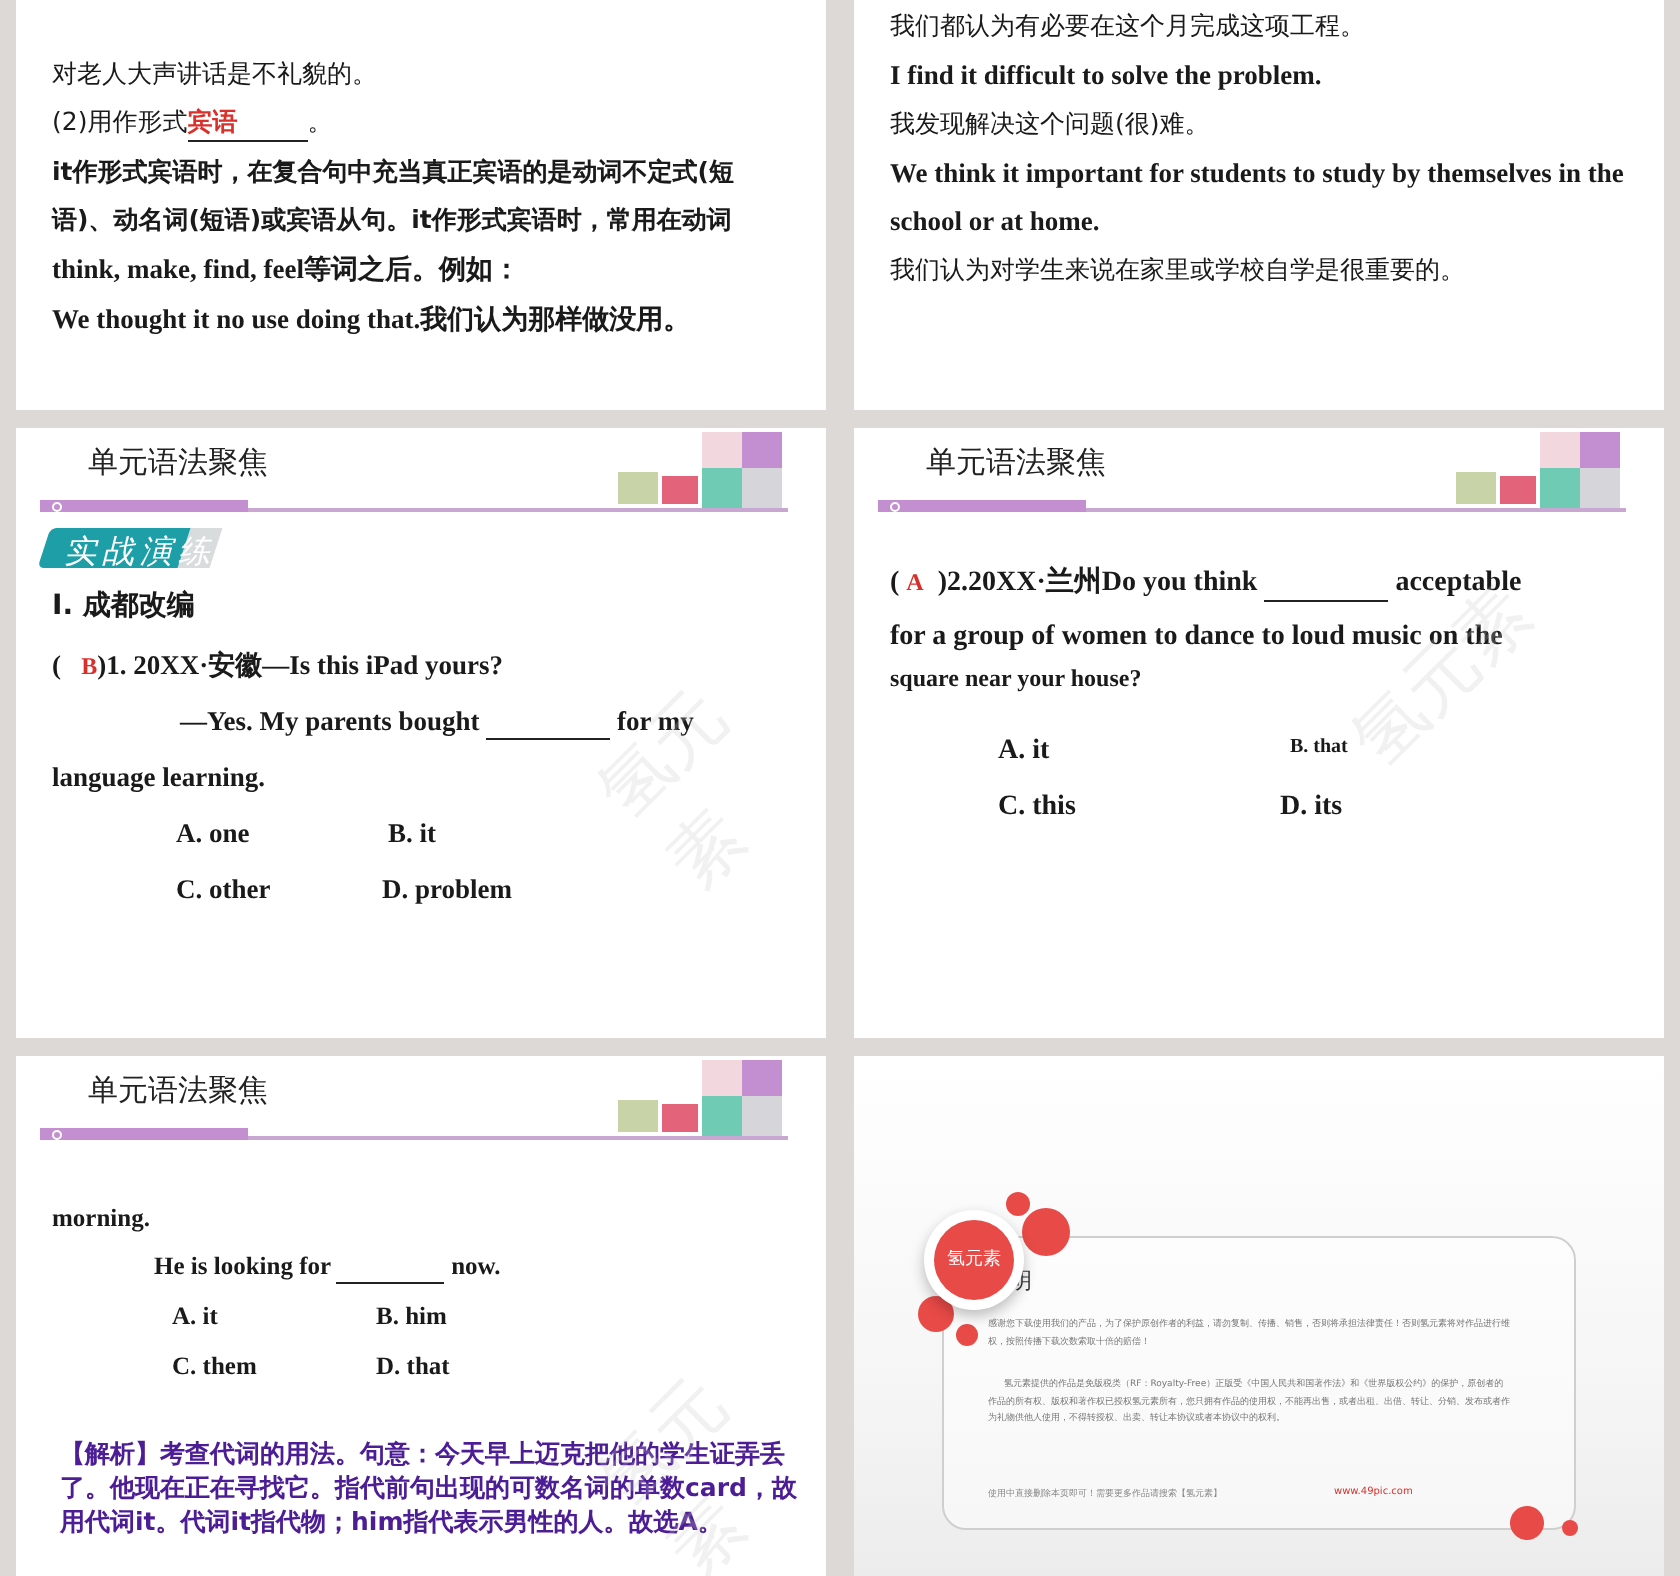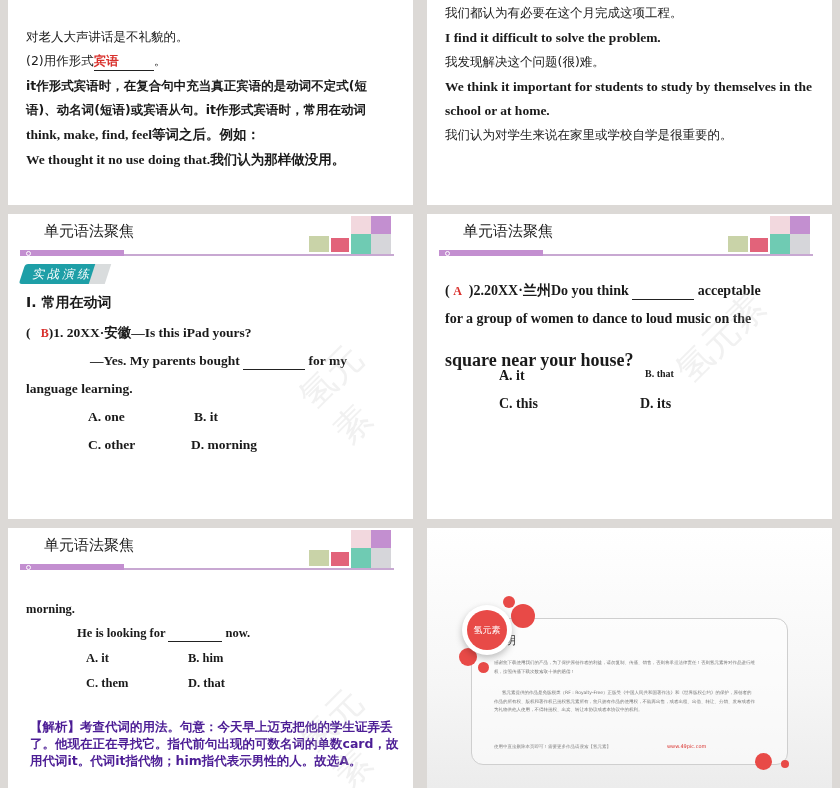--- a/index.html
+++ b/index.html
@@ -26,21 +26,21 @@
   .hdr-bar { position:absolute; left:12px; top:36px; width:104px; height:6px; background:#c38fd0; }
   .hdr-line { position:absolute; left:116px; top:40px; width:270px; height:1.5px; background:#c8a8d2; }
   .hdr-dot { position:absolute; left:18px; top:37px; width:3px; height:3px; border:1px solid #fff; border-radius:50%; }
   .tiles { position:absolute; right:18px; top:2px; width:86px; height:40px; }
   .tile { position:absolute; }
 
   .badge { position:absolute; left:14px; top:50px; width:90px; height:20px; }
   .badge-shape { position:absolute; left:0; top:0; width:74px; height:20px; background:#1e9fa7;
                  transform:skewX(-18deg); border-radius:3px 0 0 3px; }
   .badge-grey { position:absolute; left:70px; top:0; width:16px; height:20px; background:#d9dcdd; transform:skewX(-18deg); }
-  .badge-text { position:absolute; left:10px; top:2px; color:#fff; font-family:Liberation Serif, serif; font-size:12px; letter-spacing:3px; font-style:italic; }
+  .badge-text { position:absolute; left:10px; top:2px; color:#fff; font-family:Liberation Serif, serif; font-size:16px; letter-spacing:3px; font-style:italic; }
 
   .analysis { position:absolute; left:22px; top:190px; width:372px; color:#4c1d95; font-family:"DejaVu Sans",sans-serif;
               font-size:12.5px; font-weight:bold; line-height:17px; }
 
   .watermark { position:absolute; font-family:"DejaVu Sans",sans-serif; font-size:36px; color:rgba(200,200,200,0.25);
                transform:rotate(-45deg); pointer-events:none; }
 
   
   .card { position:absolute; left:44px; top:90px; width:315px; height:145px; border:1px solid #cfcfcf; border-radius:12px; background:rgba(255,255,255,0.5); }
   .card-title { position:absolute; left:0; width:100%; top:14px; font-family:"DejaVu Sans",sans-serif; font-size:11px; color:#333; }
@@ -87,53 +87,53 @@
     <div class="tile" style="left:42px;top:0;width:20px;height:18px;background:#f2d8de"></div>
     <div class="tile" style="left:62px;top:0;width:20px;height:18px;background:#c38fd0"></div>
     <div class="tile" style="left:42px;top:18px;width:20px;height:20px;background:#6fcbb3"></div>
     <div class="tile" style="left:62px;top:18px;width:20px;height:20px;background:#d6d6da"></div>
   </div>
   <div class="badge">
     <div class="badge-shape"></div>
       <div class="badge-grey"></div>
     <div class="badge-text">实战演练</div>
   </div>
-  <div class="line cn" style="top:80px;font-size:14px;font-weight:bold">I. 常用在动词</div>
+  <div class="line cn" style="top:80px;font-size:14px;font-weight:bold">I. 成都改编</div>
   <div class="line" style="top:110px">
     <span>(&nbsp;&nbsp;&nbsp;</span><span class="red" style="font-size:12px">B</span><span>)1. 20XX·安徽—Is this iPad yours?</span>
   </div>
   <div class="line" style="top:139px;left:82px">
     <span>—Yes. My parents bought</span> <span class="blank" style="width:62px">&nbsp;</span> <span>for my</span>
   </div>
   <div class="line" style="top:167px">language learning.</div>
   <div class="line" style="top:195px;left:80px">A. one</div>
   <div class="line" style="top:195px;left:186px">B. it</div>
   <div class="line" style="top:223px;left:80px">C. other</div>
-  <div class="line" style="top:223px;left:183px">D. morning</div>
+  <div class="line" style="top:223px;left:183px">D. problem</div>
   <div class="watermark" style="left:300px;top:120px">氢元素</div>
 </div>
 
 <div class="slide" id="s4">
   <div class="hdr-title">单元语法聚焦</div>
   <div class="hdr-bar"></div>
   <div class="hdr-dot"></div>
   <div class="hdr-line"></div>
   <div class="tiles">
     <div class="tile" style="left:0;top:20px;width:20px;height:16px;background:#c9d3a8"></div>
     <div class="tile" style="left:22px;top:22px;width:18px;height:14px;background:#e2637a"></div>
     <div class="tile" style="left:42px;top:0;width:20px;height:18px;background:#f2d8de"></div>
     <div class="tile" style="left:62px;top:0;width:20px;height:18px;background:#c38fd0"></div>
     <div class="tile" style="left:42px;top:18px;width:20px;height:20px;background:#6fcbb3"></div>
     <div class="tile" style="left:62px;top:18px;width:20px;height:20px;background:#d6d6da"></div>
   </div>
   <div class="line" style="top:68px;font-size:14px">
     <span>(&nbsp;</span><span class="red" style="font-size:12px">A</span><span>&nbsp;&nbsp;</span><span>)2.20XX·兰州Do you think</span> <span class="blank" style="width:62px">&nbsp;</span> <span>acceptable</span>
   </div>
   <div class="line" style="top:97px;font-size:14px">for a group of women to dance to loud music on the</div>
-  <div class="line" style="top:136px;font-size:18px">square near your house?</div>
+  <div class="line" style="top:118px;font-size:12px">square near your house?</div>
   <div class="line" style="top:154px;left:72px;font-size:14px">A. it</div>
   <div class="line" style="top:154px;left:218px;font-size:10px">B. that</div>
   <div class="line" style="top:182px;left:72px;font-size:14px">C. this</div>
   <div class="line" style="top:182px;left:213px;font-size:14px">D. its</div>
   <div class="watermark" style="left:240px;top:100px">氢元素</div>
 </div>
 
 <div class="slide" id="s5">
   <div class="hdr-title">单元语法聚焦</div>
   <div class="hdr-bar"></div>

